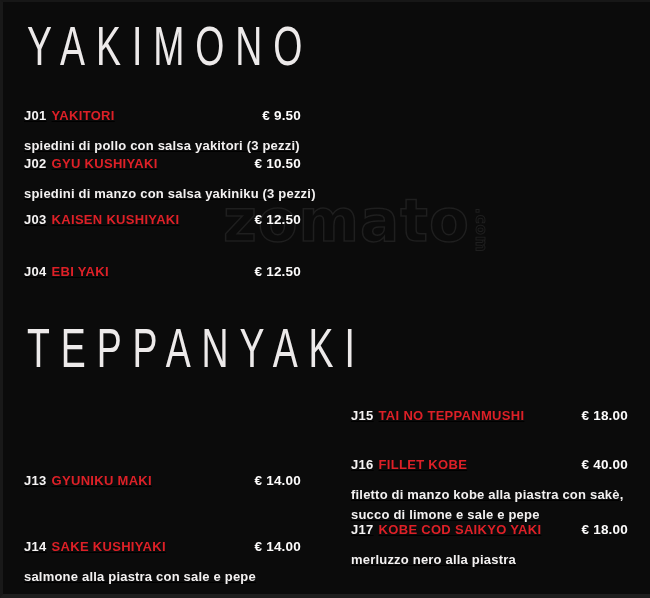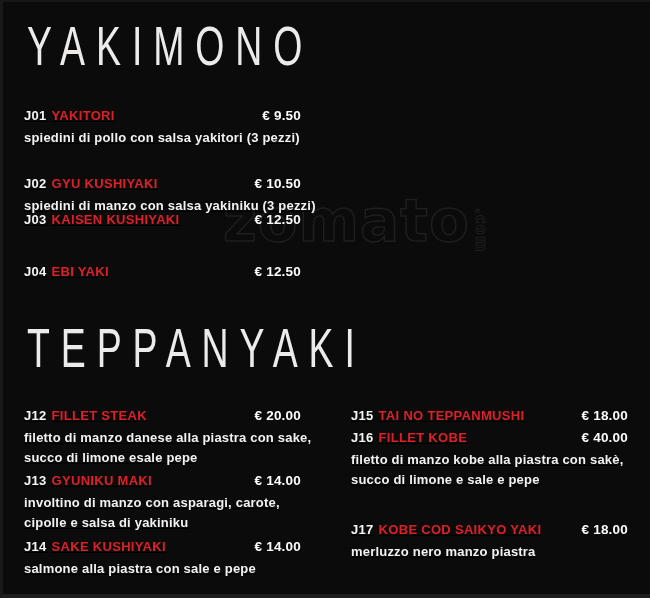--- a/index.html
+++ b/index.html
@@ -40,21 +40,21 @@
   .code{color:#f6f4f4;margin-right:5px;}
   .name{color:#dd2027;}
   .price{
     position:absolute;right:0;top:0;
     color:#fdfcfc;
     font-size:13.5px;
     font-weight:700;
     letter-spacing:0.2px;
   }
   .desc{
-    margin-top:5px;
+    margin-top:13px;
     font-size:13px;
     font-weight:700;
     color:#f3f1f1;
     line-height:20px;
     letter-spacing:0.2px;
     white-space:nowrap;
   }
   .watermark{
     position:absolute;
     left:220px;top:192px;
@@ -100,21 +100,21 @@
   <div class="item" style="left:21px;top:106px">
     <div class="item-head">
       <span class="code">J01</span><span class="name">YAKITORI</span>
       <span class="price">€ 9.50</span>
     </div>
     <div class="desc">
       <div>spiedini di pollo con salsa yakitori (3 pezzi)</div>
     </div>
   </div>
 
-  <div class="item" style="left:21px;top:174px">
+  <div class="item" style="left:21px;top:154px">
     <div class="item-head">
       <span class="code">J02</span><span class="name">GYU KUSHIYAKI</span>
       <span class="price">€ 10.50</span>
     </div>
     <div class="desc">
       <div>spiedini di manzo con salsa yakiniku (3 pezzi)</div>
     </div>
   </div>
 
   <div class="item" style="left:21px;top:210px">
@@ -126,73 +126,59 @@
 
   <div class="item" style="left:21px;top:262px">
     <div class="item-head">
       <span class="code">J04</span><span class="name">EBI YAKI</span>
       <span class="price">€ 12.50</span>
     </div>
   </div>
 
   <h1 class="section-title title-teppanyaki">TEPPANYAKI</h1>
 
-  <div class="item" style="left:21px;top:406px">
-    <div class="item-head">
-      <span class="code">J12</span><span class="name">FILLET STEAK</span>
-      <span class="price">€ 20.00</span>
-    </div>
-    <div class="desc">
-      <div>filetto di manzo danese alla piastra con sake,</div>
-      <div>succo di limone esale pepe</div>
-    </div>
-  </div>
 
   <div class="item" style="left:21px;top:471px">
     <div class="item-head">
       <span class="code">J13</span><span class="name">GYUNIKU MAKI</span>
       <span class="price">€ 14.00</span>
-    </div>
-    <div class="desc">
-      <div>involtino di manzo con asparagi, carote,</div>
-      <div>cipolle e salsa di yakiniku</div>
     </div>
   </div>
 
   <div class="item" style="left:21px;top:537px">
     <div class="item-head">
       <span class="code">J14</span><span class="name">SAKE KUSHIYAKI</span>
       <span class="price">€ 14.00</span>
     </div>
     <div class="desc">
       <div>salmone alla piastra con sale e pepe</div>
     </div>
   </div>
 
   <div class="item" style="left:348px;top:406px">
     <div class="item-head">
       <span class="code">J15</span><span class="name">TAI NO TEPPANMUSHI</span>
       <span class="price">€ 18.00</span>
     </div>
   </div>
 
-  <div class="item" style="left:348px;top:428px">
+  <div class="item" style="left:348px;top:455px">
     <div class="item-head">
       <span class="code">J16</span><span class="name">FILLET KOBE</span>
       <span class="price">€ 40.00</span>
     </div>
     <div class="desc">
       <div>filetto di manzo kobe alla piastra con sakè,</div>
       <div>succo di limone e sale e pepe</div>
     </div>
   </div>
 
   <div class="item" style="left:348px;top:520px">
     <div class="item-head">
       <span class="code">J17</span><span class="name">KOBE COD SAIKYO YAKI</span>
       <span class="price">€ 18.00</span>
     </div>
     <div class="desc">
-      <div>merluzzo nero manzo piastra</div>
+      <div>merluzzo nero alla piastra</div>
     </div>
   </div>
 
 </div>
 
 </body></html>

